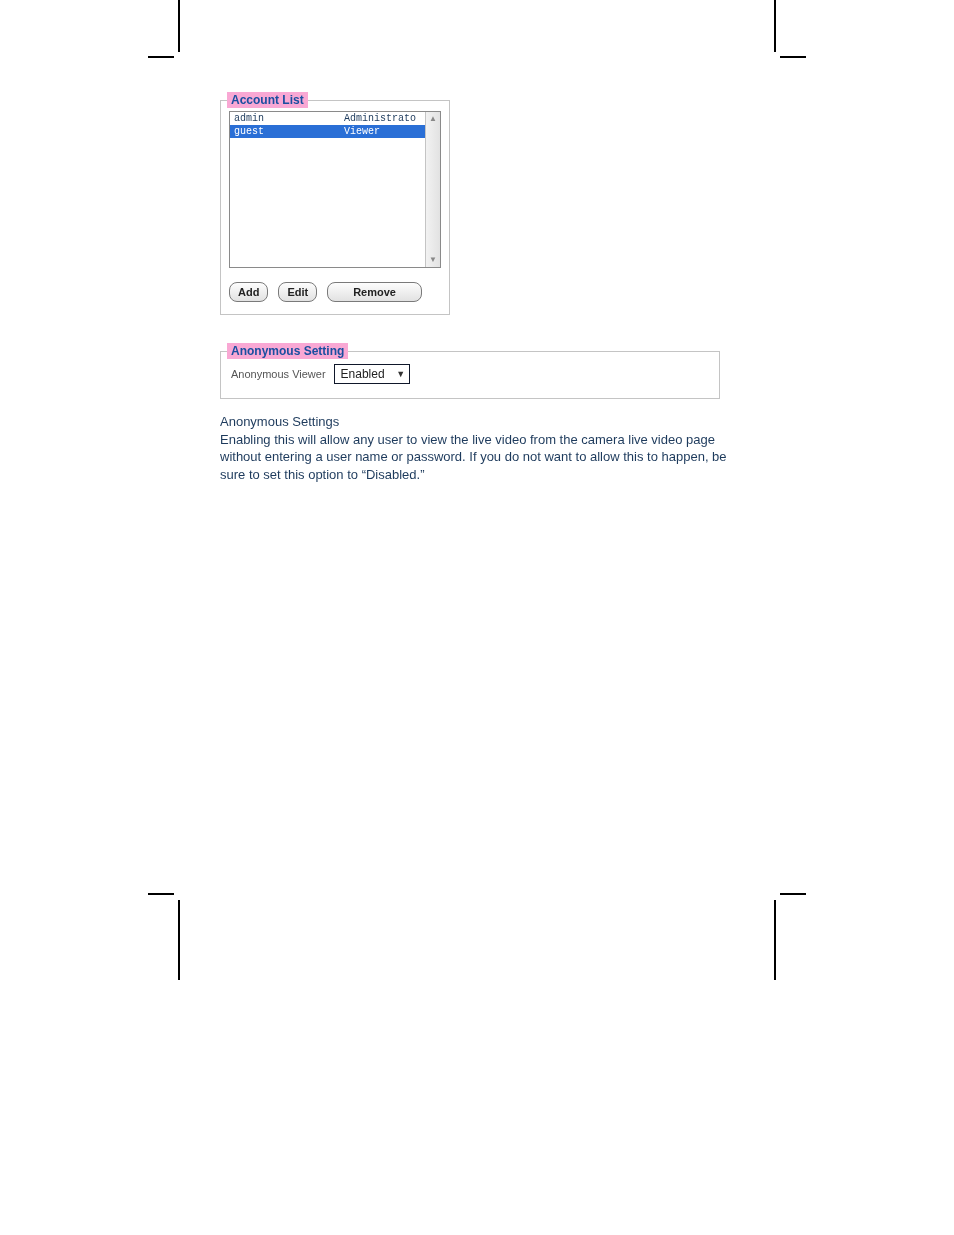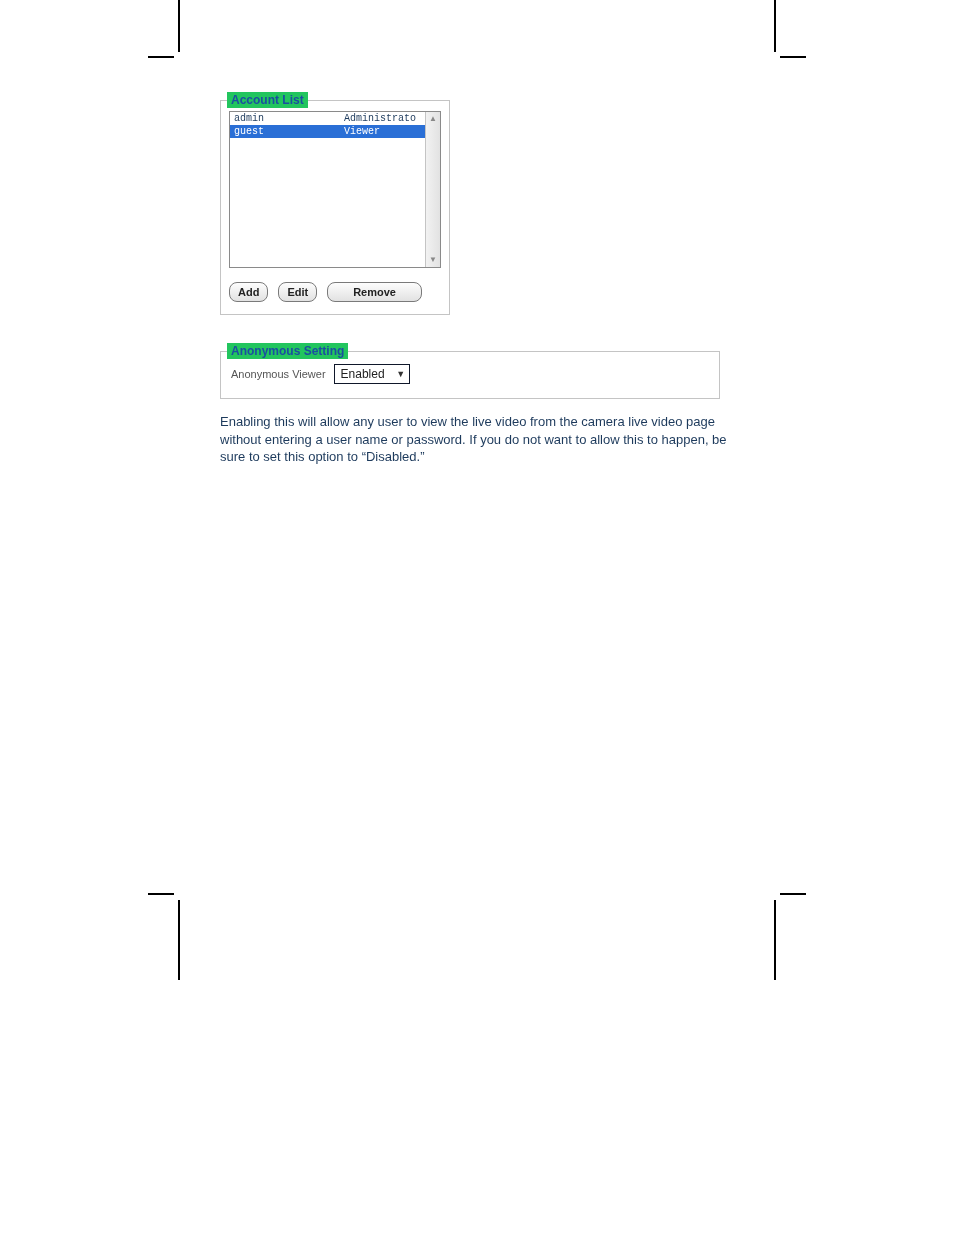--- a/index.html
+++ b/index.html
@@ -48,21 +48,21 @@
     border: 1px solid #c4c4c4;
     background: #fff;
     padding: 10px 8px 12px 8px;
     position: relative;
     box-sizing: border-box;
   }
   .shot-legend {
     position: absolute;
     top: -9px;
     left: 6px;
-    background: #22c55e;
+    background: #f9a8d4;
     padding: 0 4px;
     font-weight: bold;
     font-size: 12px;
     color: #1a4fa0;
     font-family: Verdana, Geneva, sans-serif;
   }
   .account-list {
     width: 230px;
     margin-top: 20px;
     margin-bottom: 18px;
@@ -227,15 +227,16 @@
       <div class="shot-legend">Anonymous Setting</div>
       <div class="anon-row">
         <span>Anonymous Viewer</span>
         <span class="dropdown">
           <span class="ddval">Enabled</span>
           <span class="ddar">▼</span>
         </span>
       </div>
     </div>
 
+    <div class="sec-title">Anonymous Settings</div>
     <div>Enabling this will allow any user to view the live video from the camera live video page without entering a user name or password. If you do not want to allow this to happen, be sure to set this option to “Disabled.”</div>
   </div>
 </div>
 
 </body></html>

